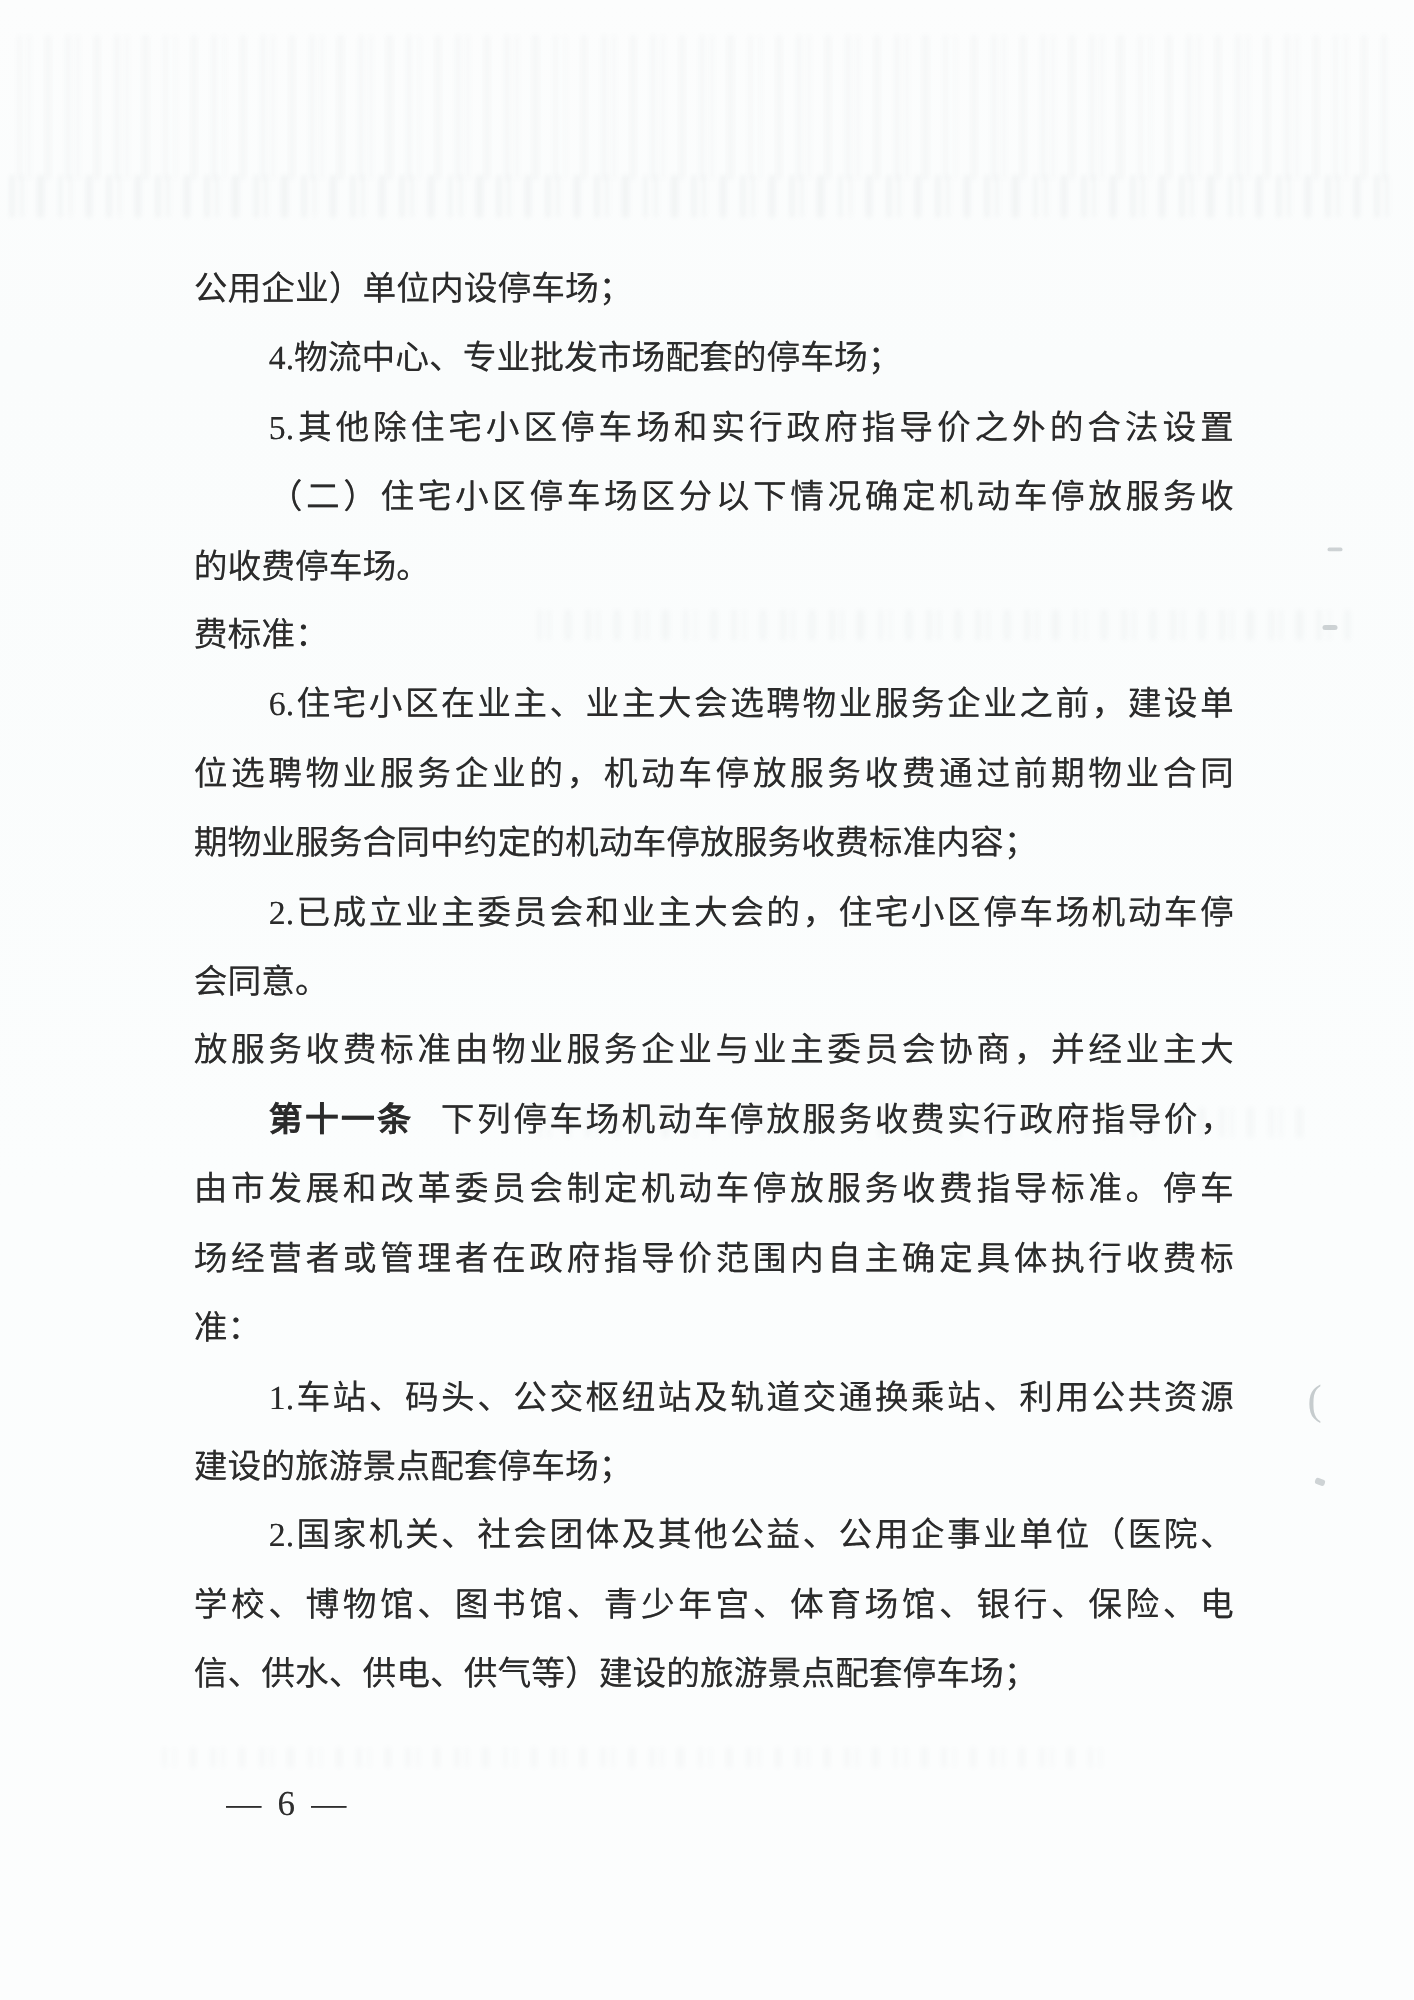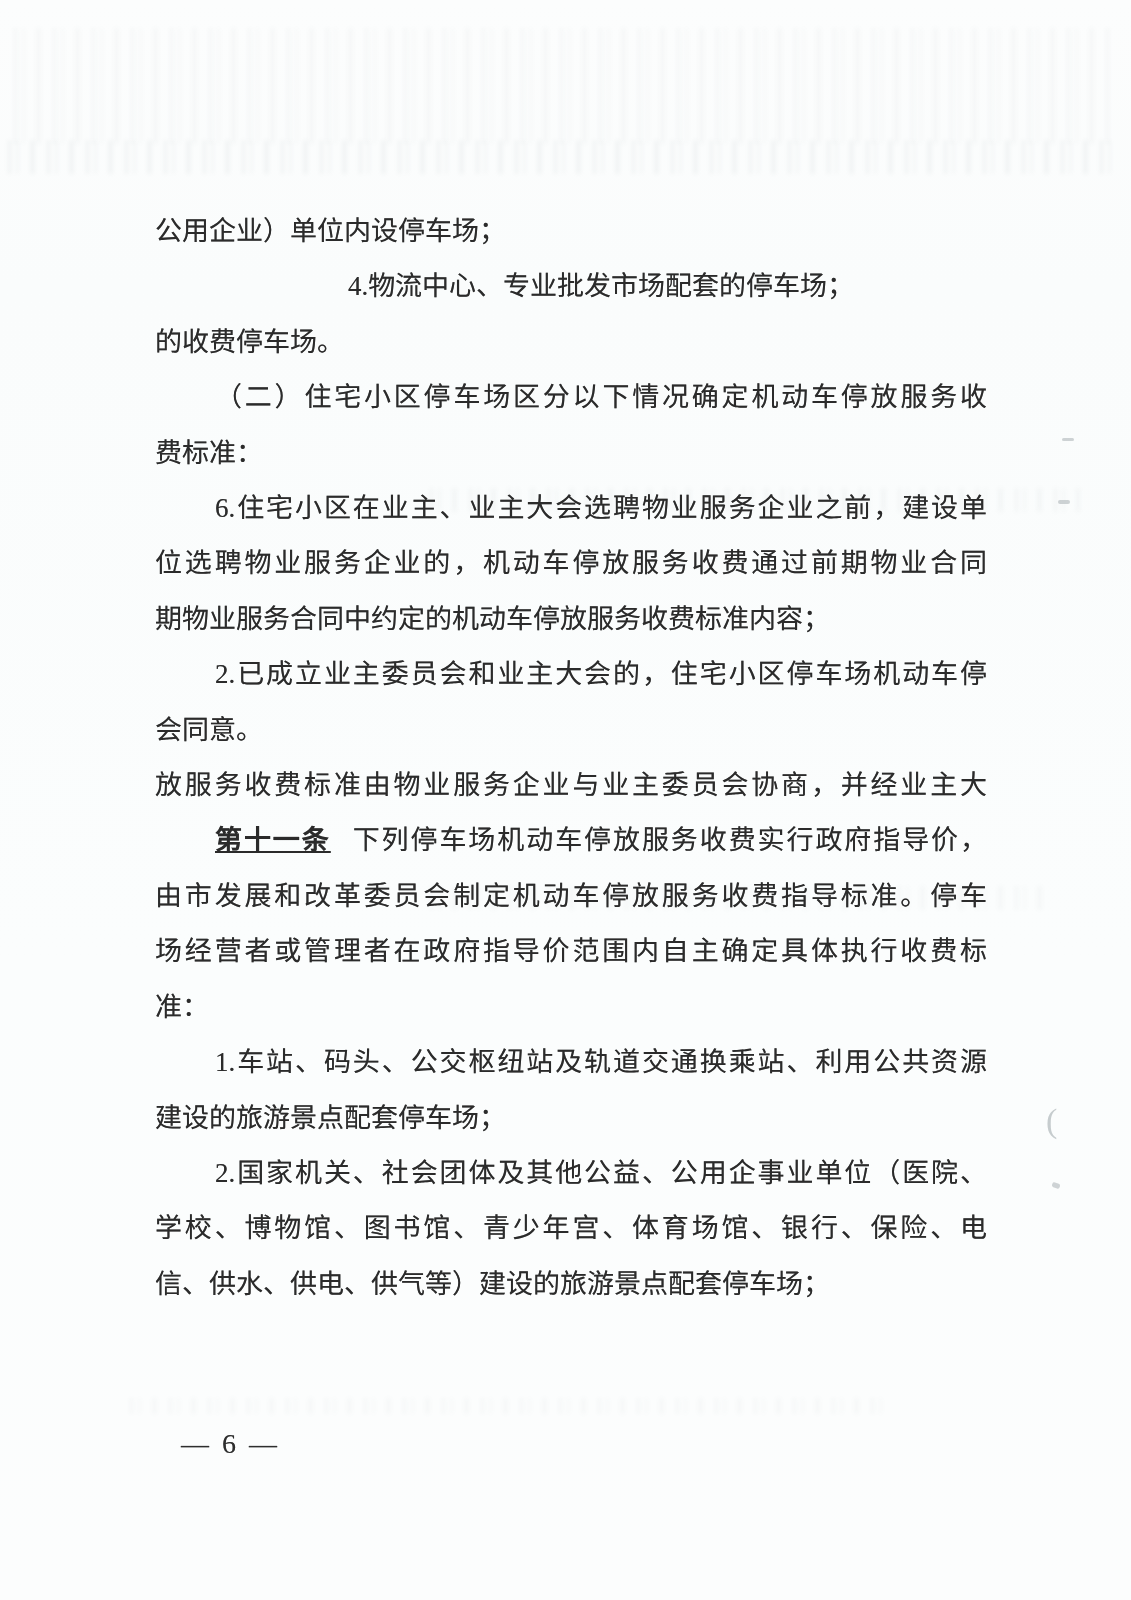--- a/index.html
+++ b/index.html
@@ -22,28 +22,28 @@
     overflow: visible;
   }
   p.line {
     margin: 0;
     font-size: 27px;
     line-height: 55.4px;
     color: #2b2b2b;
     white-space: nowrap;
     text-shadow: 0 0 0.5px rgba(45,45,45,0.55);
   }
-  p.indent { text-indent: 60px; text-align: center; }
+  p.indent { text-indent: 60px; }
   p.justify {
     white-space: normal;
     text-align: justify;
     text-align-last: justify;
     text-justify: inter-ideograph;
   }
-  .bold-article { font-weight: bold; margin-right: 22px; text-decoration: underline; }
+  .bold-article { font-weight: bold; margin-right: 22px; }
   
   .footer {
     position: absolute;
     left: 181px; top: 1428px;
     font-size: 28px;
     color: #2e2e2e;
     letter-spacing: 3px;
     text-shadow: 0 0 0.5px rgba(45,45,45,0.5);
   }
   
@@ -84,22 +84,23 @@
   <div class="ghost ghost-d"></div>
   <div class="ghost ghost-e"></div>
   <div class="speck speck-1"></div>
   <div class="speck speck-2"></div>
   <div class="speck speck-3"></div>
   <div class="paren-mark">(</div>
 
   <div class="content">
     <p class="line">公用企业）单位内设停车场；</p>
     <p class="line indent">4.物流中心、专业批发市场配套的停车场；</p>
+    <p class="line indent justify">5.其他除住宅小区停车场和实行政府指导价之外的合法设置</p>
+    <p class="line indent justify">（二）住宅小区停车场区分以下情况确定机动车停放服务收</p>
     <p class="line">的收费停车场。</p>
-    <p class="line indent justify">（二）住宅小区停车场区分以下情况确定机动车停放服务收</p>
     <p class="line">费标准：</p>
     <p class="line indent justify">6.住宅小区在业主、业主大会选聘物业服务企业之前，建设单</p>
     <p class="line justify">位选聘物业服务企业的，机动车停放服务收费通过前期物业合同</p>
     <p class="line">期物业服务合同中约定的机动车停放服务收费标准内容；</p>
     <p class="line indent justify">2.已成立业主委员会和业主大会的，住宅小区停车场机动车停</p>
     <p class="line">会同意。</p>
     <p class="line justify">放服务收费标准由物业服务企业与业主委员会协商，并经业主大</p>
     <p class="line indent justify">
       <span class="bold-article">第十一条</span><span>下列停车场机动车停放服务收费实行政府指导价，</span>
     </p>

